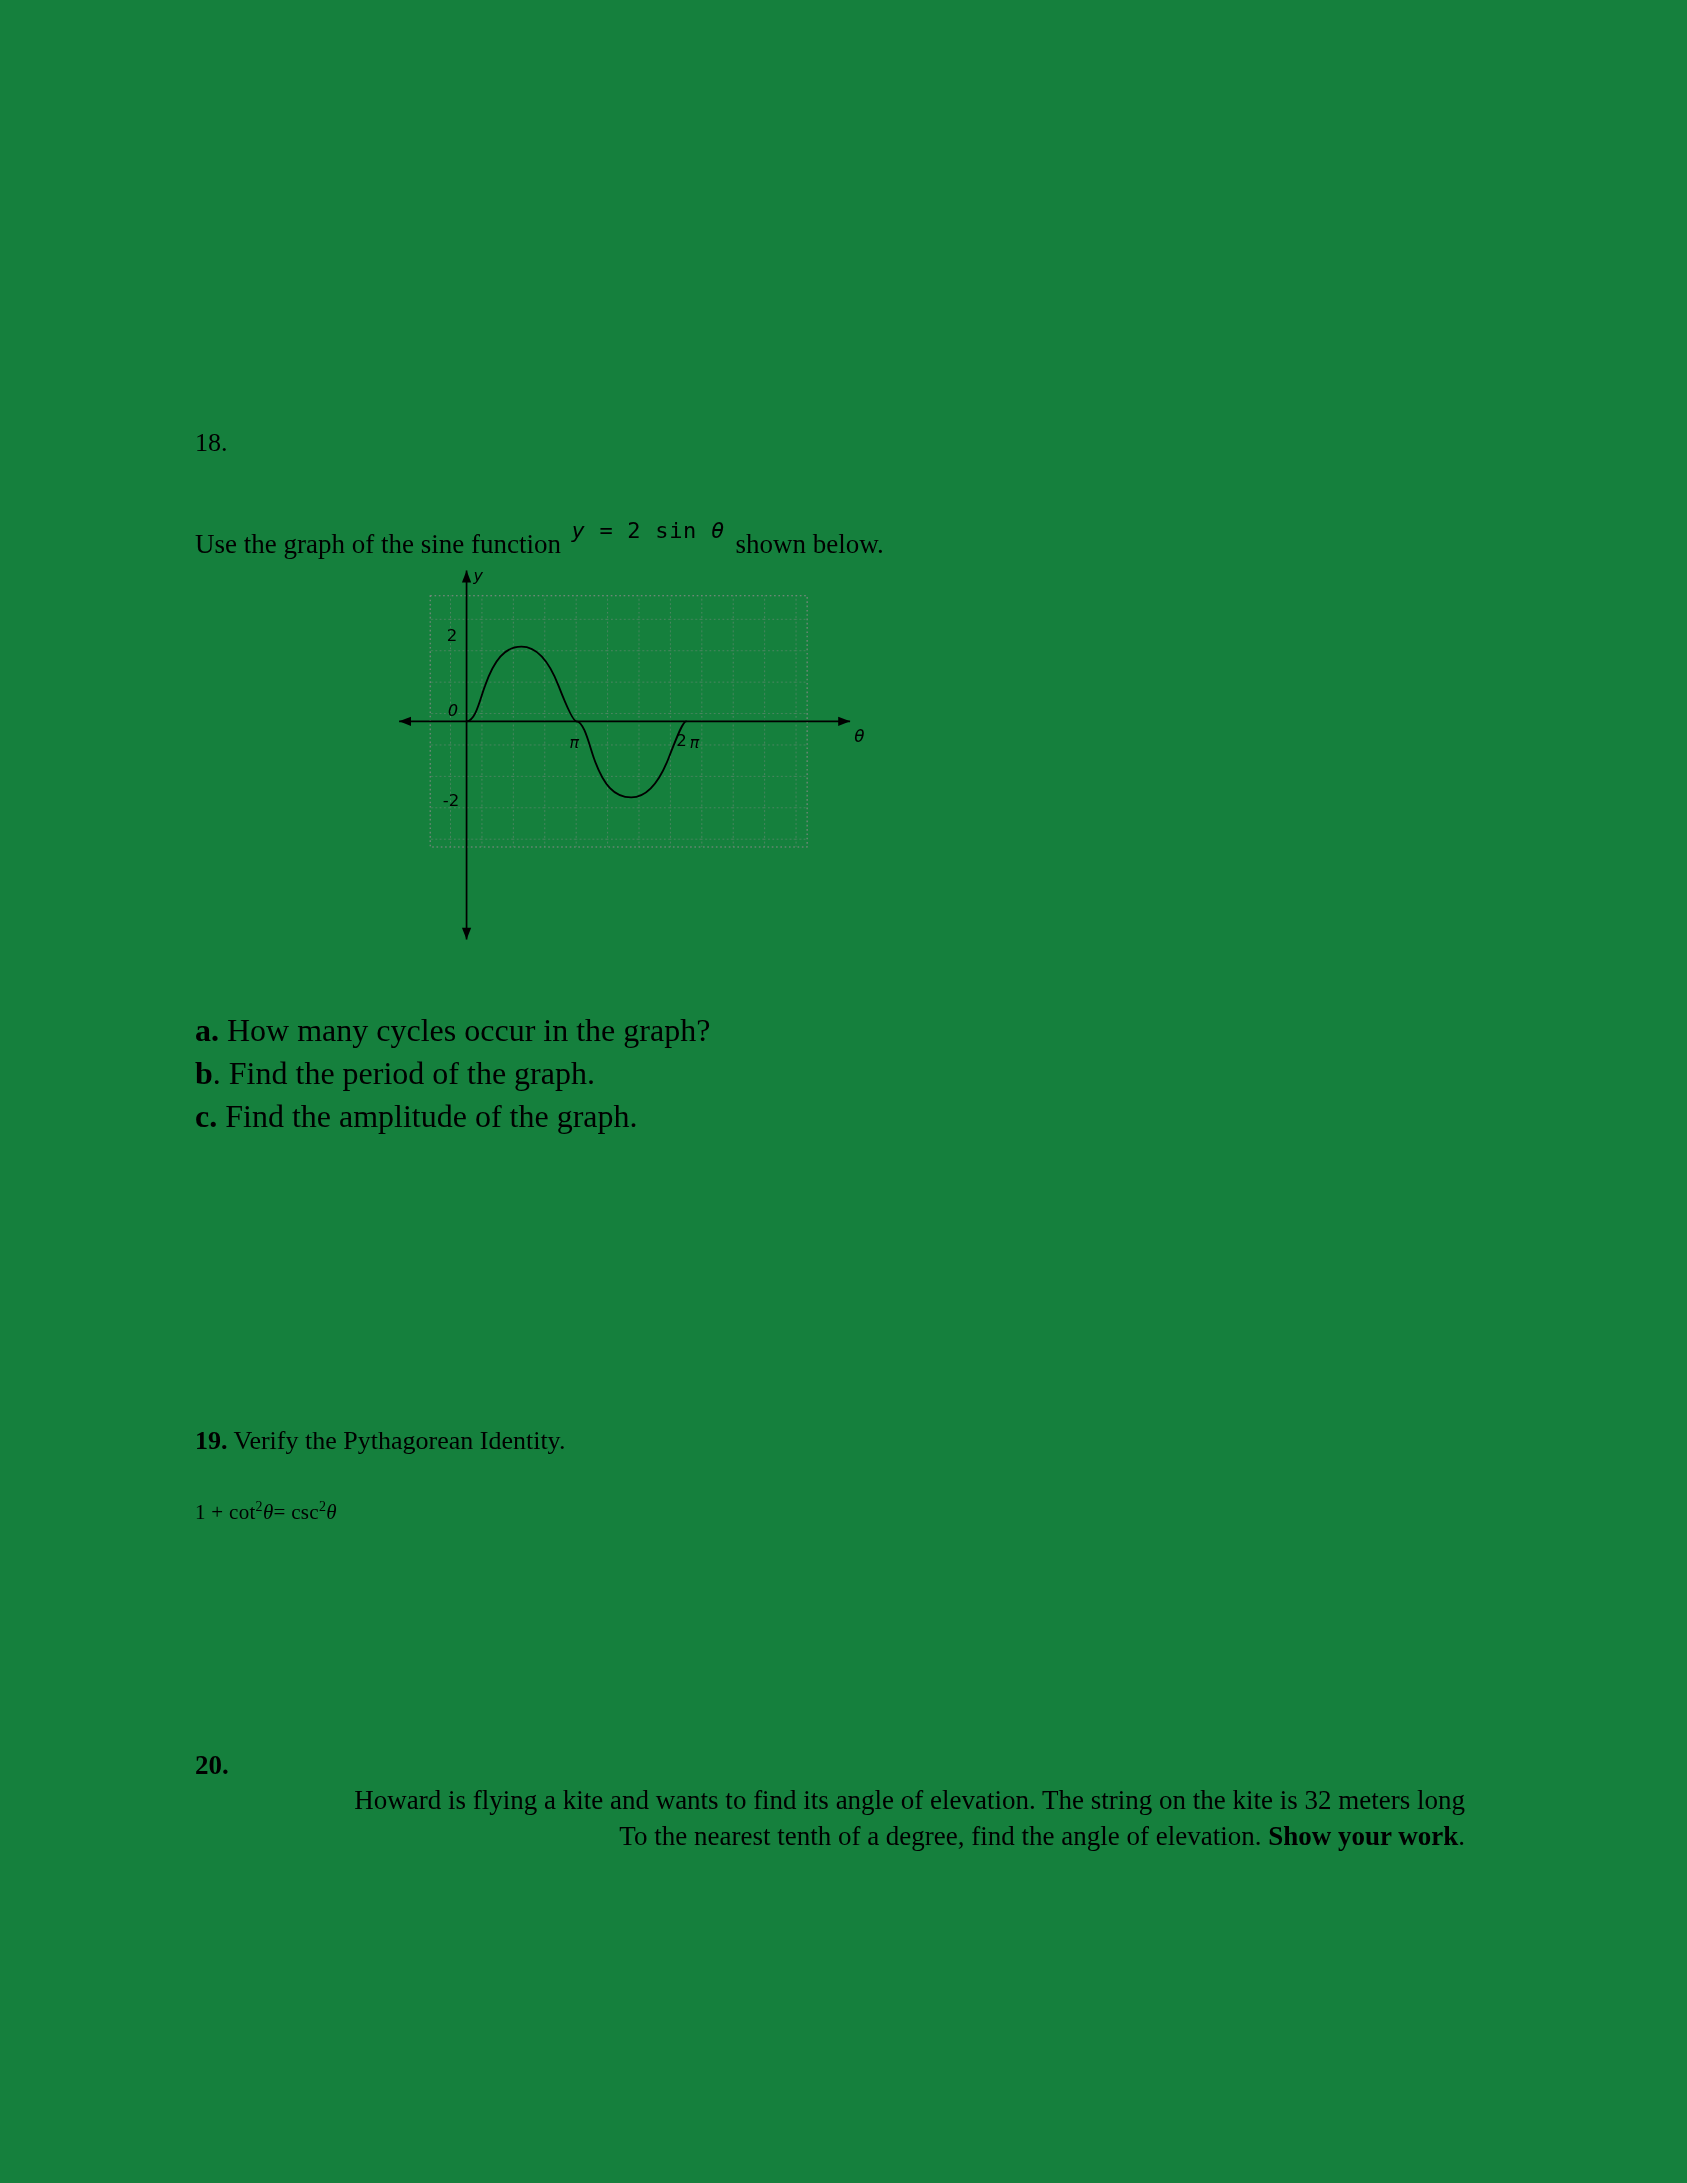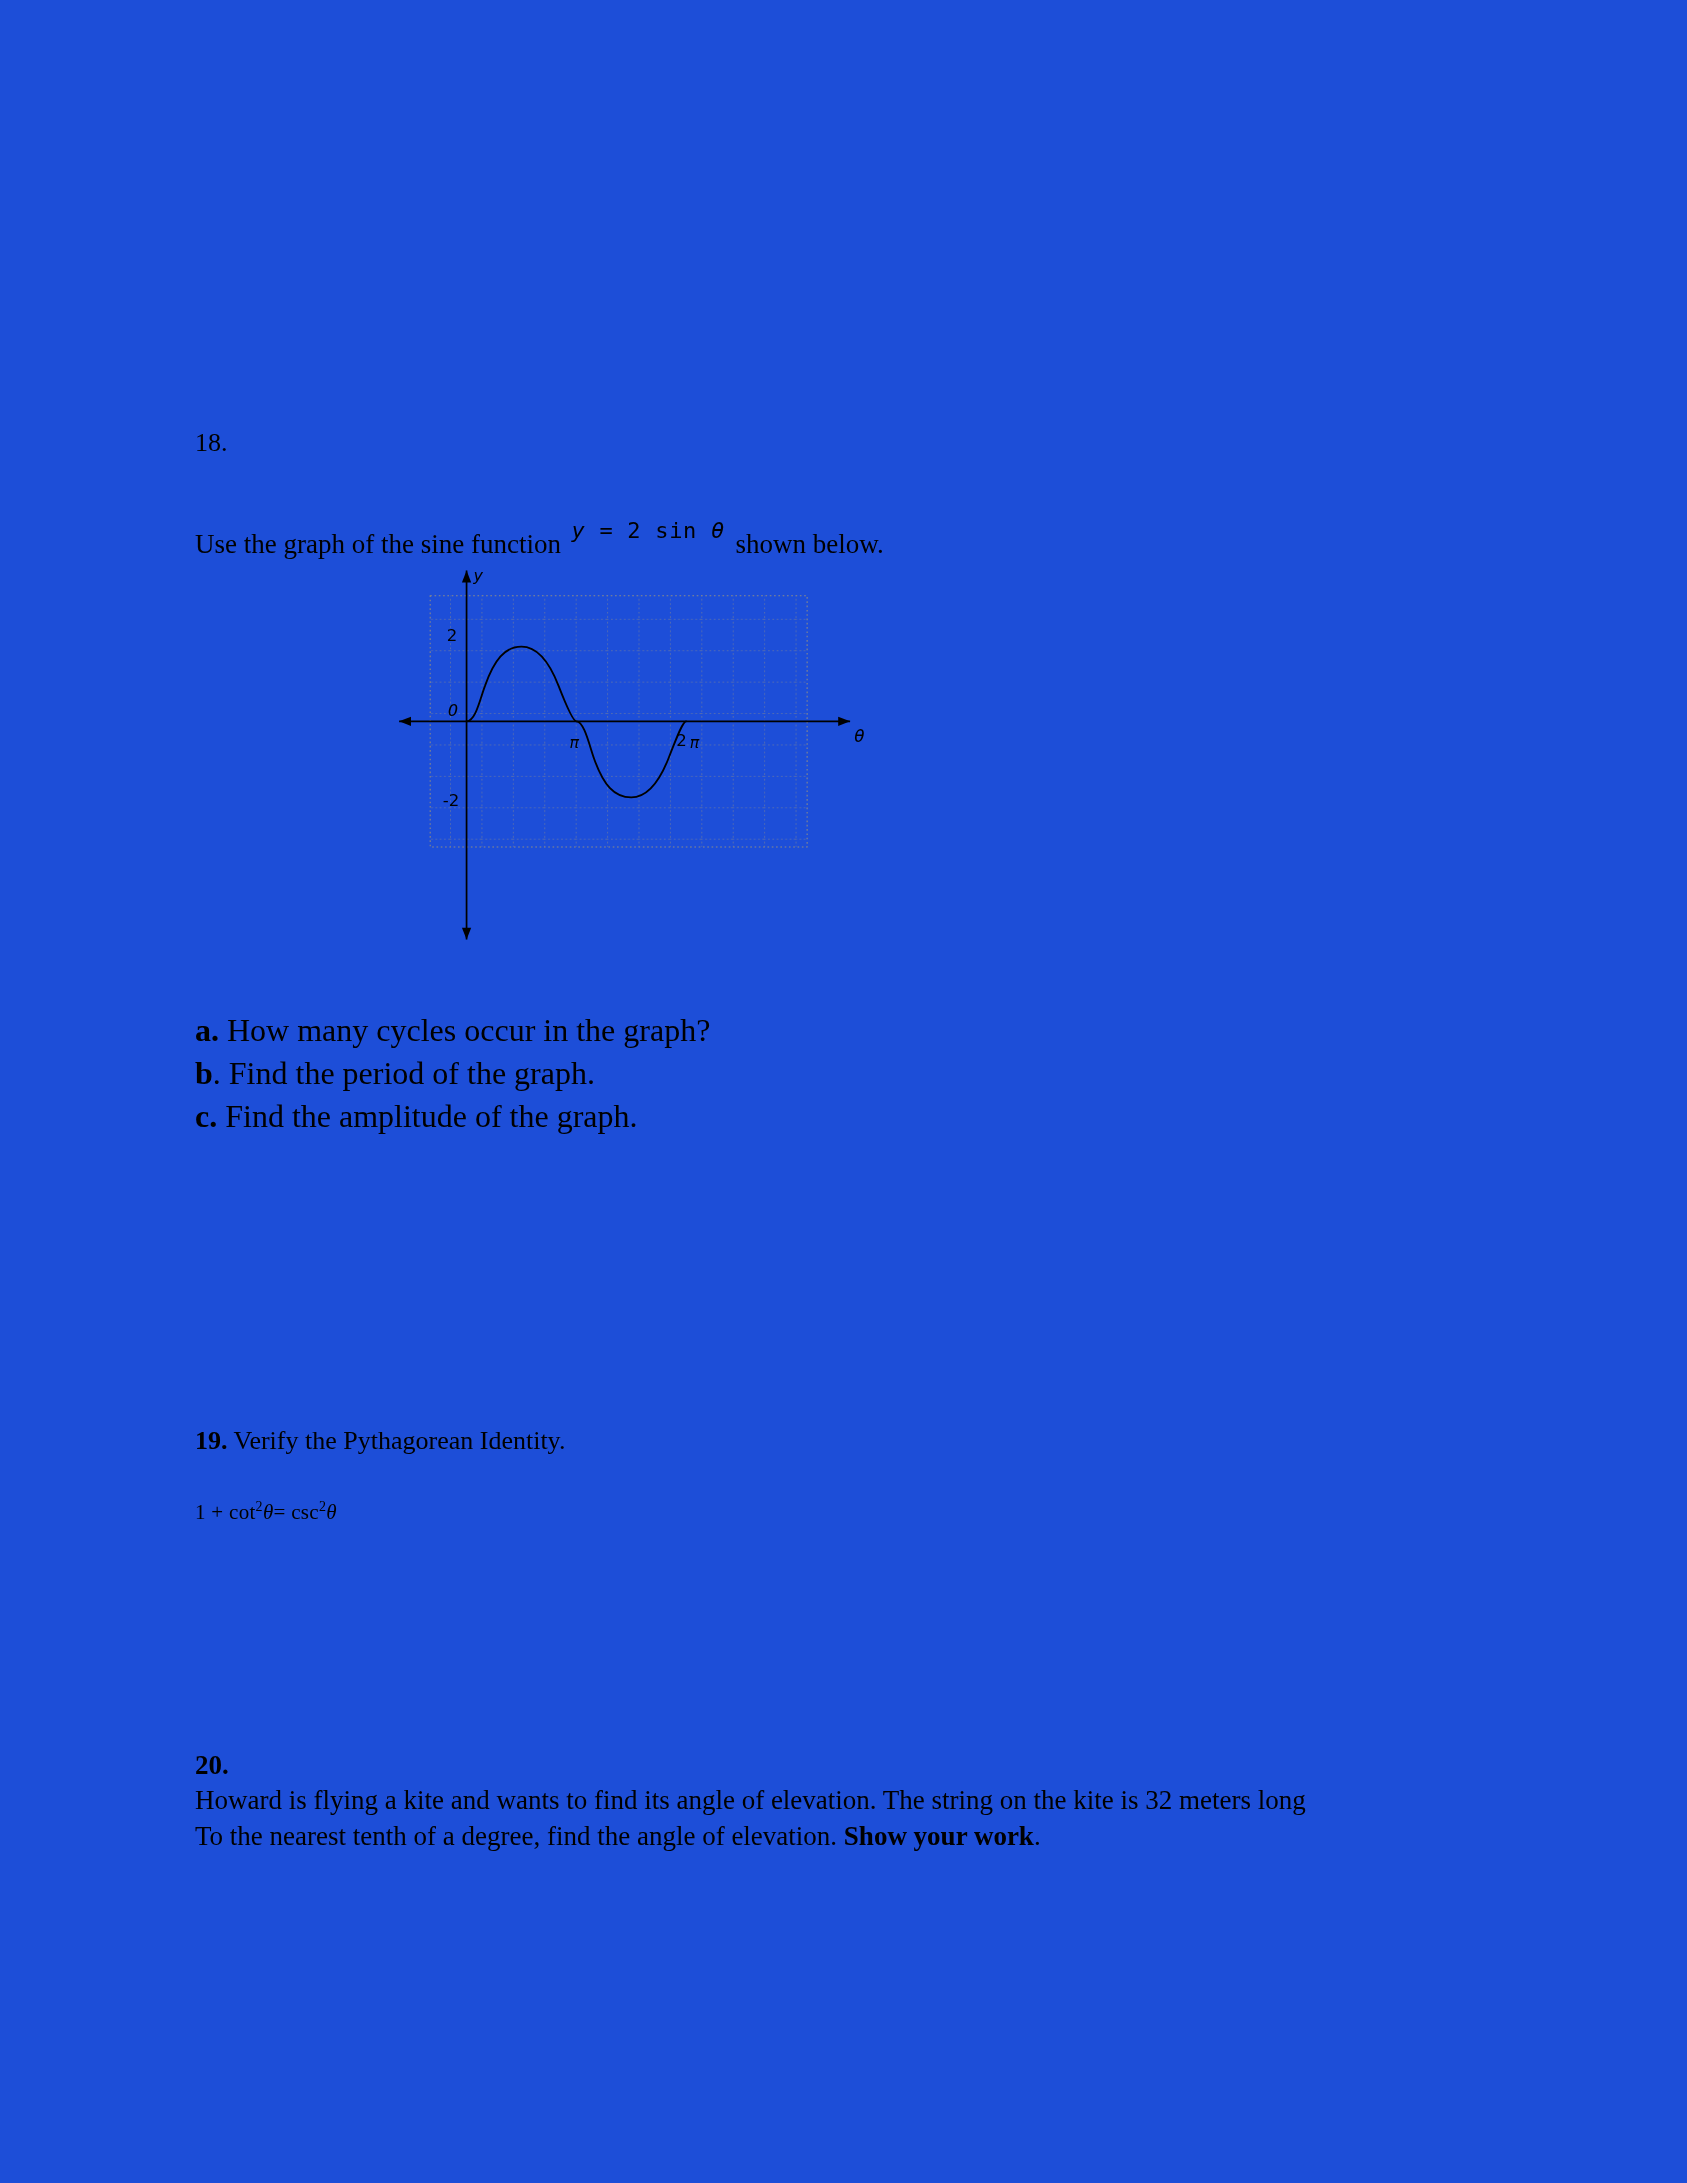--- a/index.html
+++ b/index.html
@@ -13,21 +13,21 @@
     font-family: "Liberation Serif", serif;
     color: #000000;
     position: relative;
     overflow: hidden;
   }
   .page {
     position: absolute;
     left: 0; top: 0;
     width: 1687px;
     height: 2183px;
-    background: #1d4ed8;
+    background: #15803d;
   }
   .content {
     position: absolute;
     left: 195px;
     top: 0;
     width: 1290px;
   }
 
   
   .q18-number {
@@ -105,21 +105,21 @@
   }
   .q20-body {
     position: absolute;
     left: 0;
     top: 1783px;
     width: 1270px;
     font-size: 27px;
     line-height: 1.33;
   }
   .q20-body b { font-weight: bold; }
-  .nowrapline { display: block; white-space: nowrap; }
+  .nowrapline { display: block; white-space: nowrap; text-align: right; }
 </style>
 </head>
 <body>
 
 <div class="page">
   <div class="content">
 
     <div class="q18-number">18.</div>
 
     <div class="q18-stem">

